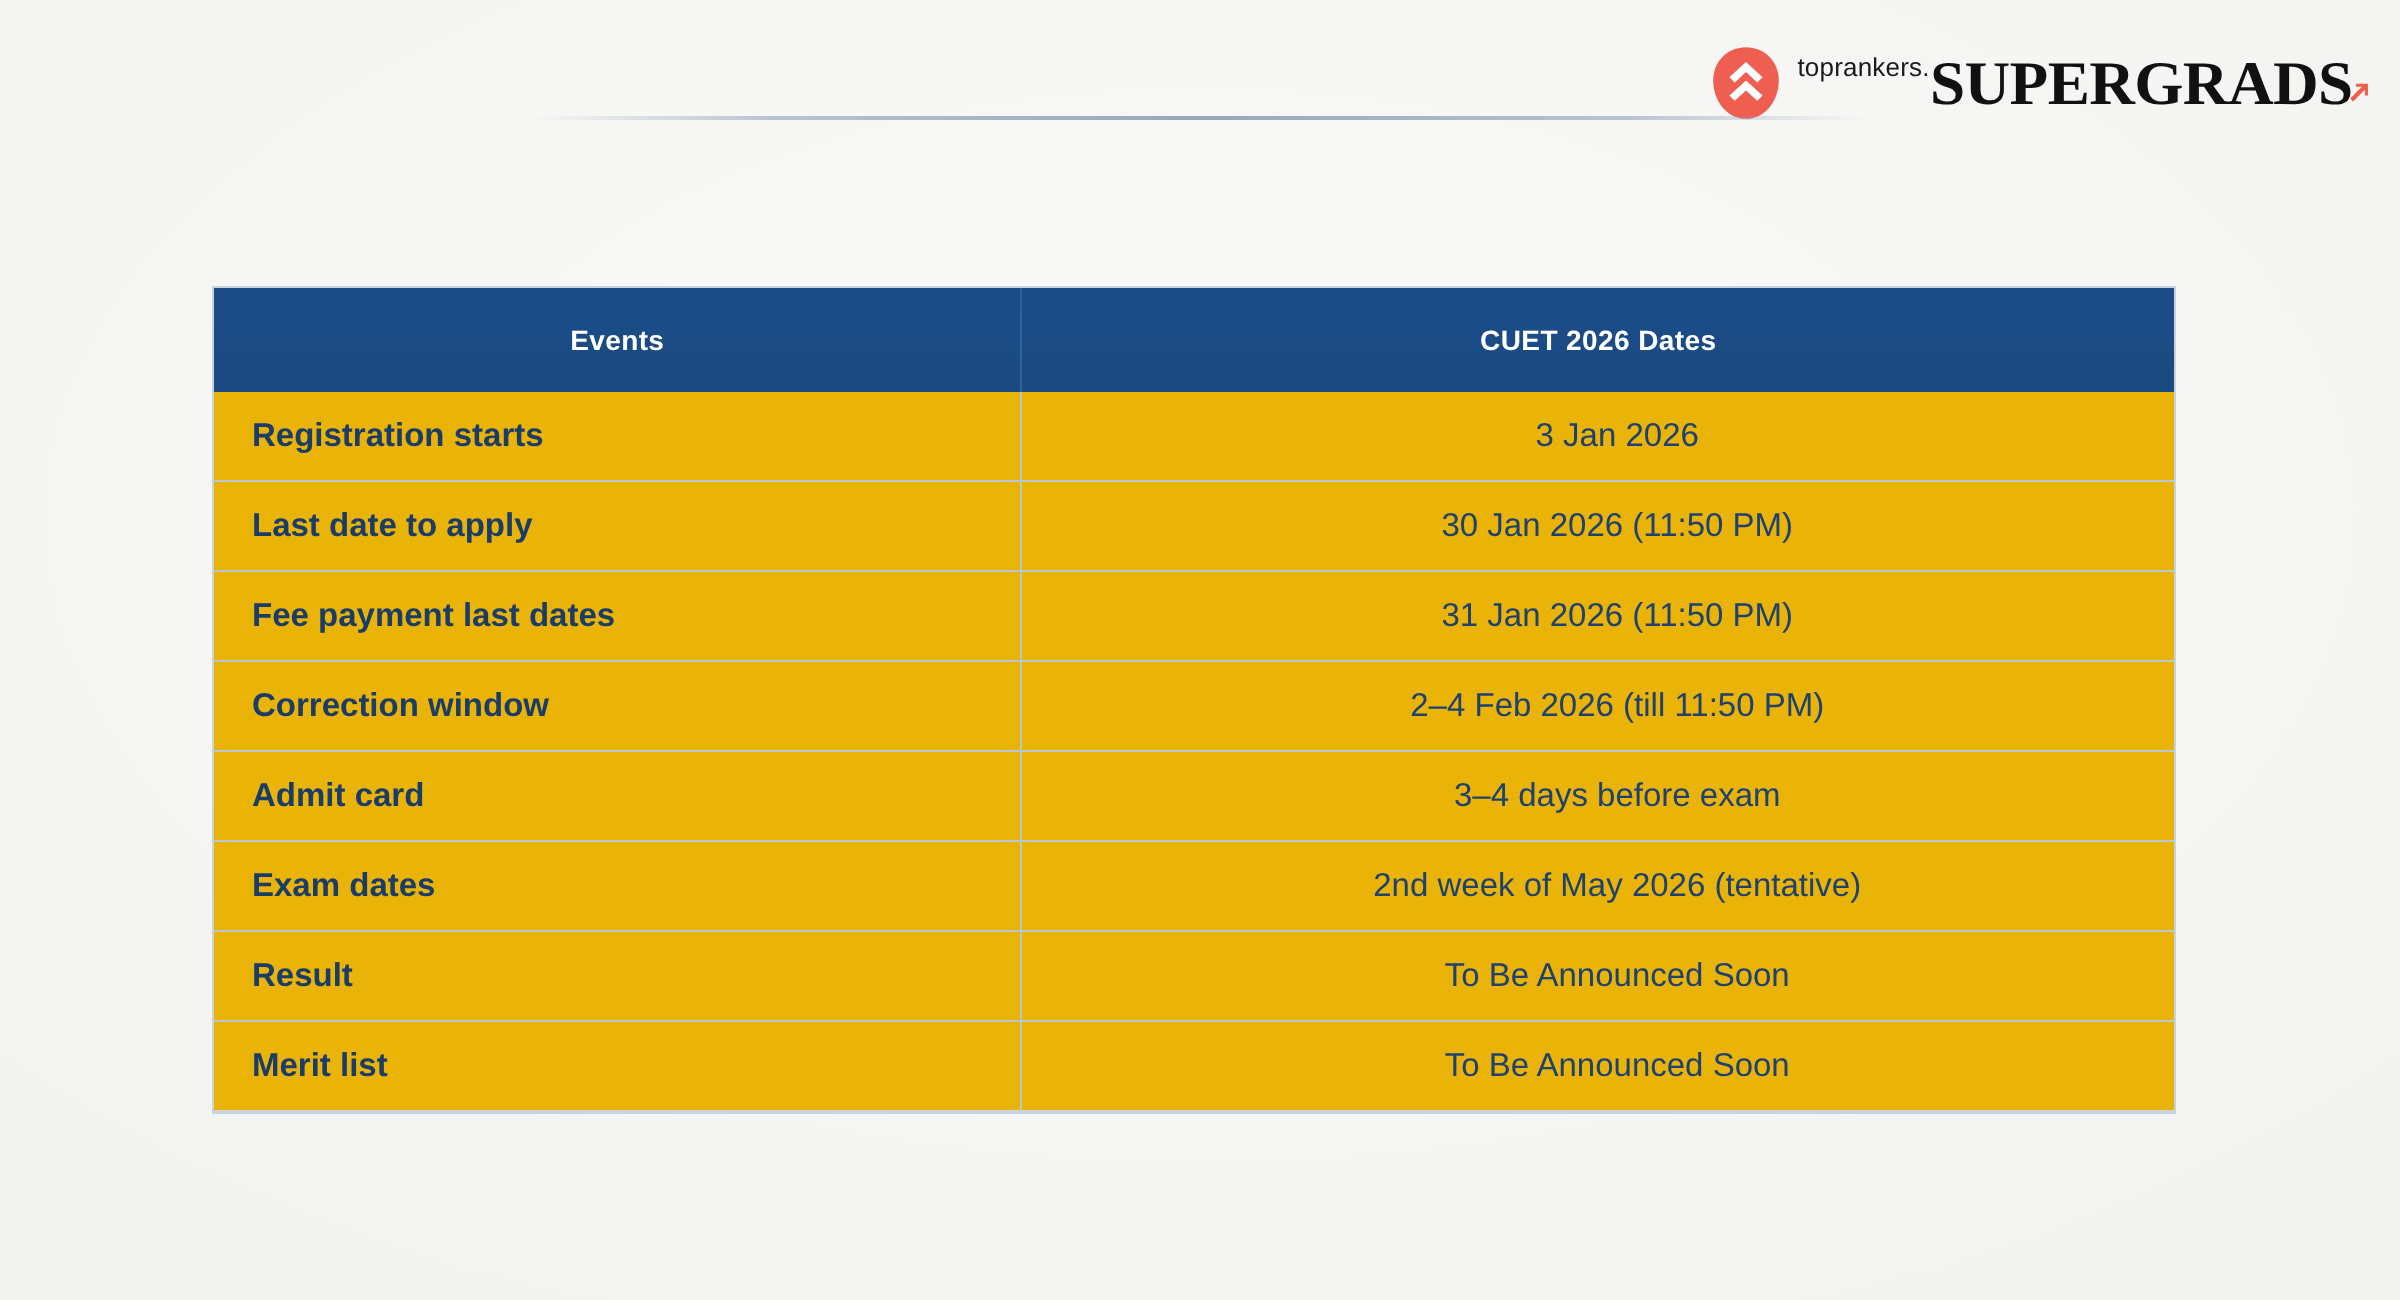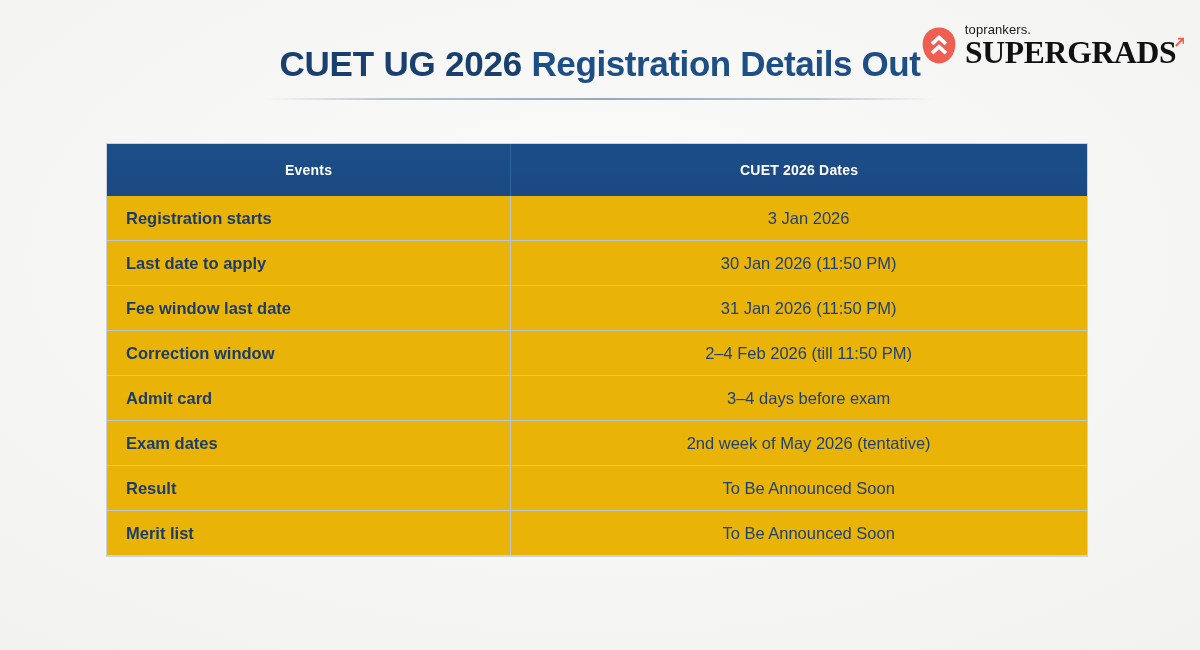--- a/index.html
+++ b/index.html
@@ -26,21 +26,21 @@
     gap: 9px;
   }
   .logo-mark {
     width: 34px;
     height: 37px;
     flex: 0 0 auto;
     display: block;
   }
   .logo-words {
     display: flex;
-    flex-direction: column;
+    flex-direction: row;
     align-items: flex-start;
     line-height: 1;
     position: relative;
     text-align: center;
   }
   .logo-toprankers {
     font-family: "Liberation Sans", sans-serif;
     font-size: 13px;
     font-weight: 400;
     color: #1a1a1a;
@@ -164,21 +164,20 @@
   <div class="logo-words">
     <div class="logo-toprankers">toprankers.</div>
     <div class="logo-supergrads">SUPERGRADS</div>
     <svg class="logo-arrow" viewBox="0 0 12 12">
       <path d="M1.2 9.0 L7.6 2.6 L4.4 2.6 L4.4 0.9 L10.9 0.9 L10.9 7.4 L9.2 7.4 L9.2 4.2 L2.8 10.6 Z" fill="#ee5f52"></path>
     </svg>
   </div>
 </div>
 
 <div class="title-wrap">
-  <div class="title"><span class="t-strong">CUET UG 2026</span><span> Registration Details Out</span></div>
   <div class="title-rule"></div>
 </div>
 
 <div class="table-wrap">
   <table class="schedule">
     <colgroup>
         <col class="c-event">
         <col class="c-date">
       </colgroup>
     <thead>
@@ -190,21 +189,21 @@
     <tbody>
       <tr>
         <td class="ev">Registration starts</td>
         <td class="dt">3 Jan 2026</td>
       </tr>
       <tr>
         <td class="ev">Last date to apply</td>
         <td class="dt">30 Jan 2026 (11:50 PM)</td>
       </tr>
       <tr>
-        <td class="ev">Fee window last date</td>
+        <td class="ev">Fee payment last dates</td>
         <td class="dt">31 Jan 2026 (11:50 PM)</td>
       </tr>
       <tr>
         <td class="ev">Correction window</td>
         <td class="dt">2–4 Feb 2026 (till 11:50 PM)</td>
       </tr>
       <tr>
         <td class="ev">Admit card</td>
         <td class="dt">3–4 days before exam</td>
       </tr>

